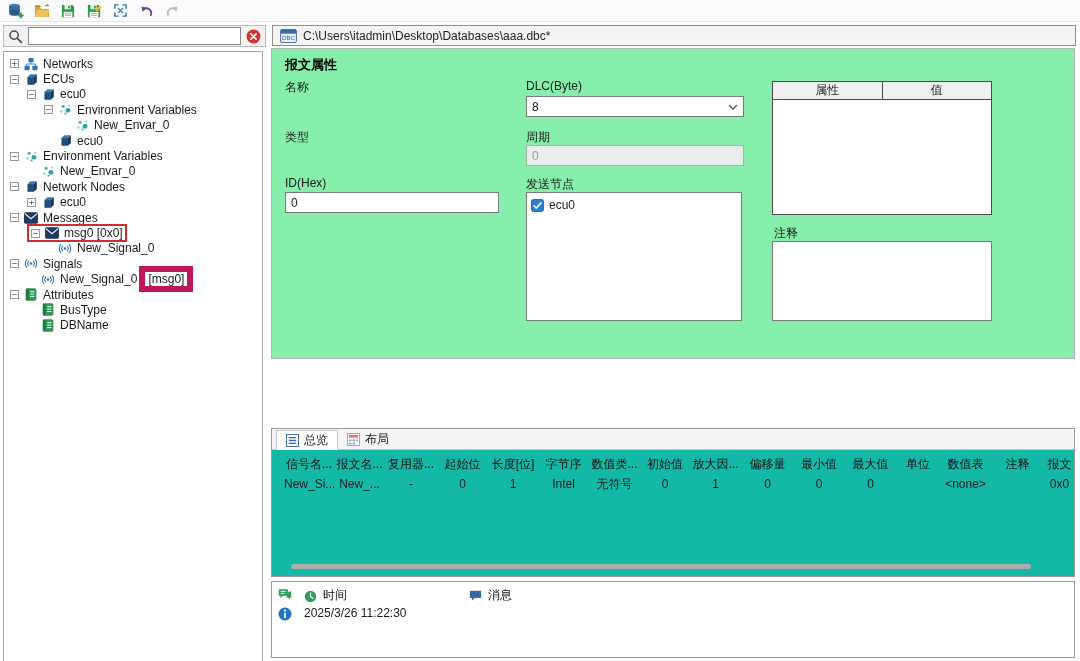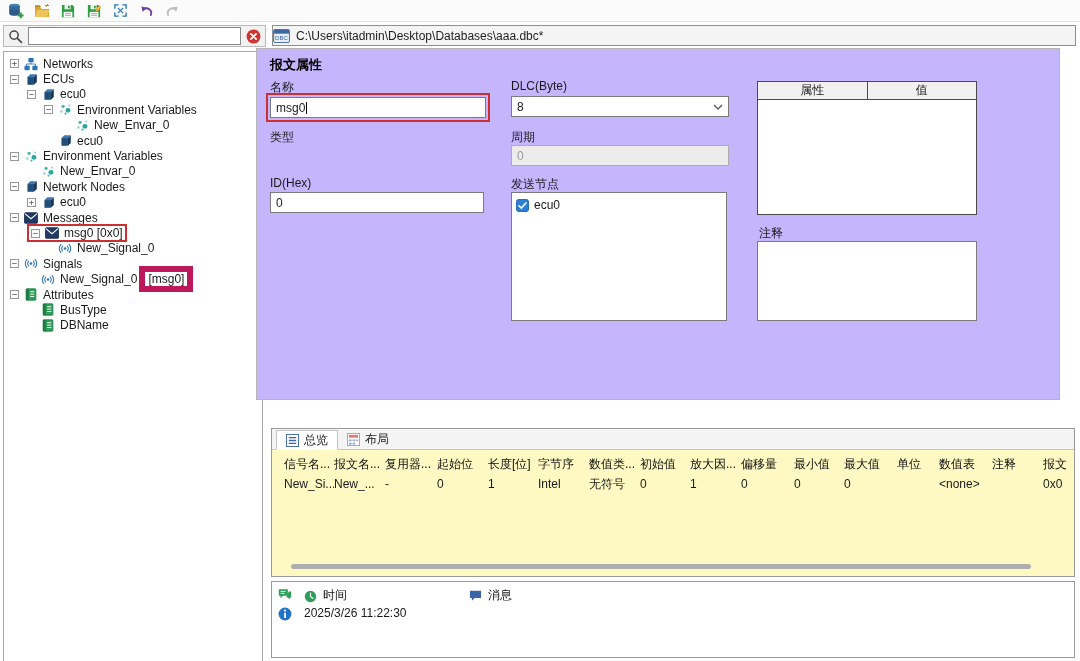--- a/index.html
+++ b/index.html
@@ -14,39 +14,39 @@
 
   
   #search-box { position:absolute; left:3px; top:25px; width:263px; height:22px;
     background:#f2f2f2; border:1px solid #b9b9b9; display:flex; align-items:center; padding:0 4px; }
   #search-input { flex:1; height:18px; margin:0 5px; border:1px solid #8a8a8a; background:#fff;
     font-family:inherit; font-size:12px; padding:0 4px; }
   .round-icon { width:15px; height:15px; display:inline-flex; cursor:pointer; }
 
   
   #doc-tab { position:absolute; left:272px; top:25px; width:804px; height:21px;
-    background:#f4f4f4; border:1px solid #8f8f8f; display:flex; align-items:center; cursor:pointer; }
+    background:#f4f4f4; border:1px solid #8f8f8f; display:flex; align-items:center; padding-left:7px; cursor:pointer; }
   #doc-tab .path { margin-left:6px; color:#222; }
 
   
   #tree-panel { position:absolute; left:3px; top:51px; width:260px; height:610px;
     background:#ffffff; border:1px solid #a7a7a7; border-bottom:none; overflow:hidden; padding-top:4px; }
   .trow { height:15.4px; display:flex; align-items:center; white-space:nowrap; cursor:pointer; }
   .expander { width:9px; height:9px; border:1px solid #979797; background:#fff; color:#555;
     font-size:9px; line-height:7px; text-align:center; display:inline-block; flex:none; margin-right:4px; font-family:"DejaVu Sans Mono",monospace; }
   .expander.none { visibility:hidden; }
   .ticon { width:16px; display:inline-flex; justify-content:center; flex:none; margin-right:4px; }
   .ticon svg { display:block; }
   .tlabel { color:#1a1a1a; }
   .redbox { border:2px solid #cb2f2f; display:inline-flex; align-items:center; padding:0 2px; }
   .redbox-suffix { border:6px solid #be185d; padding:0 3px; margin-left:2px; }
 
   
-  #form-panel { position:absolute; left:256px; top:48px; width:804px; height:352px;
-    background:#c4b5fd; border:1px solid #b5b5b5; }
+  #form-panel { position:absolute; left:271px; top:48px; width:804px; height:311px;
+    background:#86efac; border:1px solid #b5b5b5; }
   #form-title { position:absolute; left:13px; top:7px; font-weight:bold; font-size:13px; color:#000; }
   .flabel { position:absolute; color:#1a1a1a; }
   .field { position:absolute; background:#fff; border:1px solid #7a7a7a; height:21px;
     display:flex; align-items:center; padding:0 5px; font-size:12px; }
   .field.select { justify-content:space-between; cursor:pointer; }
   .field.disabled { background:#ececec; color:#9a9a9a; border-color:#adadad; }
   #name-redrect { position:absolute; left:9px; top:44px; width:224px; height:29px; border:2px solid #cb2f2f; }
   #name-input { left:2px; top:2px; width:216px; height:21px; position:absolute; }
   .caret { display:inline-block; width:1px; height:12px; background:#000; margin-left:1px; }
   #senders-list { position:absolute; left:254px; top:143px; width:216px; height:129px;
@@ -55,21 +55,21 @@
   #attr-table { position:absolute; left:500px; top:32px; width:220px; height:134px;
     background:#fff; border:1px solid #4a4a4a; }
   #attr-table .hrow { display:flex; height:18px; background:#f0f0f0; border-bottom:1px solid #4a4a4a; }
   #attr-table .hcell { flex:1; text-align:center; line-height:17px; }
   #attr-table .hcell:first-child { border-right:1px solid #4a4a4a; }
   #comment-box { position:absolute; left:500px; top:192px; width:220px; height:80px;
     background:#fff; border:1px solid #7a7a7a; }
 
   
   #overview-panel { position:absolute; left:271px; top:428px; width:804px; height:149px;
-    background:#fef9c3; border:1px solid #9a9a9a; }
+    background:#14b8a6; border:1px solid #9a9a9a;text-align:center; }
   #ov-tabs { display:flex; height:21px; background:#f4f4f4; border-bottom:1px solid #c6c6c6; align-items:flex-end; padding-left:4px; }
   .ov-tab { display:flex; align-items:center; gap:5px; height:20px; padding:0 9px; cursor:pointer; color:#222; }
   .ov-tab.active { background:#fff; border:1px solid #c6c6c6; border-bottom:1px solid #fff; margin-bottom:-1px; }
   #ov-header, .ov-row { display:flex; padding-left:12px; height:20px; align-items:center; white-space:nowrap; }
   #ov-header { margin-top:4px; color:#111; }
   .ov-cell { overflow:hidden; flex:none; }
   #ov-scrollbar { position:absolute; left:19px; bottom:7px; width:740px; height:5px; background:#aeaeae; border-radius:3px; cursor:pointer; }
 
   
   #msg-panel { position:absolute; left:271px; top:581px; width:804px; height:77px;
@@ -373,26 +373,20 @@
         </svg>
       </span>
       <span class="tlabel">DBName</span>
     </div>
   </div>
 
 <div id="form-panel">
   <div id="form-title">报文属性</div>
 
   <div class="flabel" style="left:13px; top:30px;">名称</div>
-  <div id="name-redrect">
-    <div class="field" id="name-input">
-      <span>msg0</span>
-        <span class="caret"></span>
-    </div>
-  </div>
 
   <div class="flabel" style="left:254px; top:30px;">DLC(Byte)</div>
   <div class="field select" style="left:254px; top:47px; width:218px;">
     <span>8</span>
     <span class="chev"><svg width="10" height="6" viewBox="0 0 10 6">
           <path d="M1 1l4 4 4-4" stroke="#555" stroke-width="1.3" fill="none"></path>
         </svg></span>
   </div>
 
   <div class="flabel" style="left:13px; top:80px;">类型</div>

